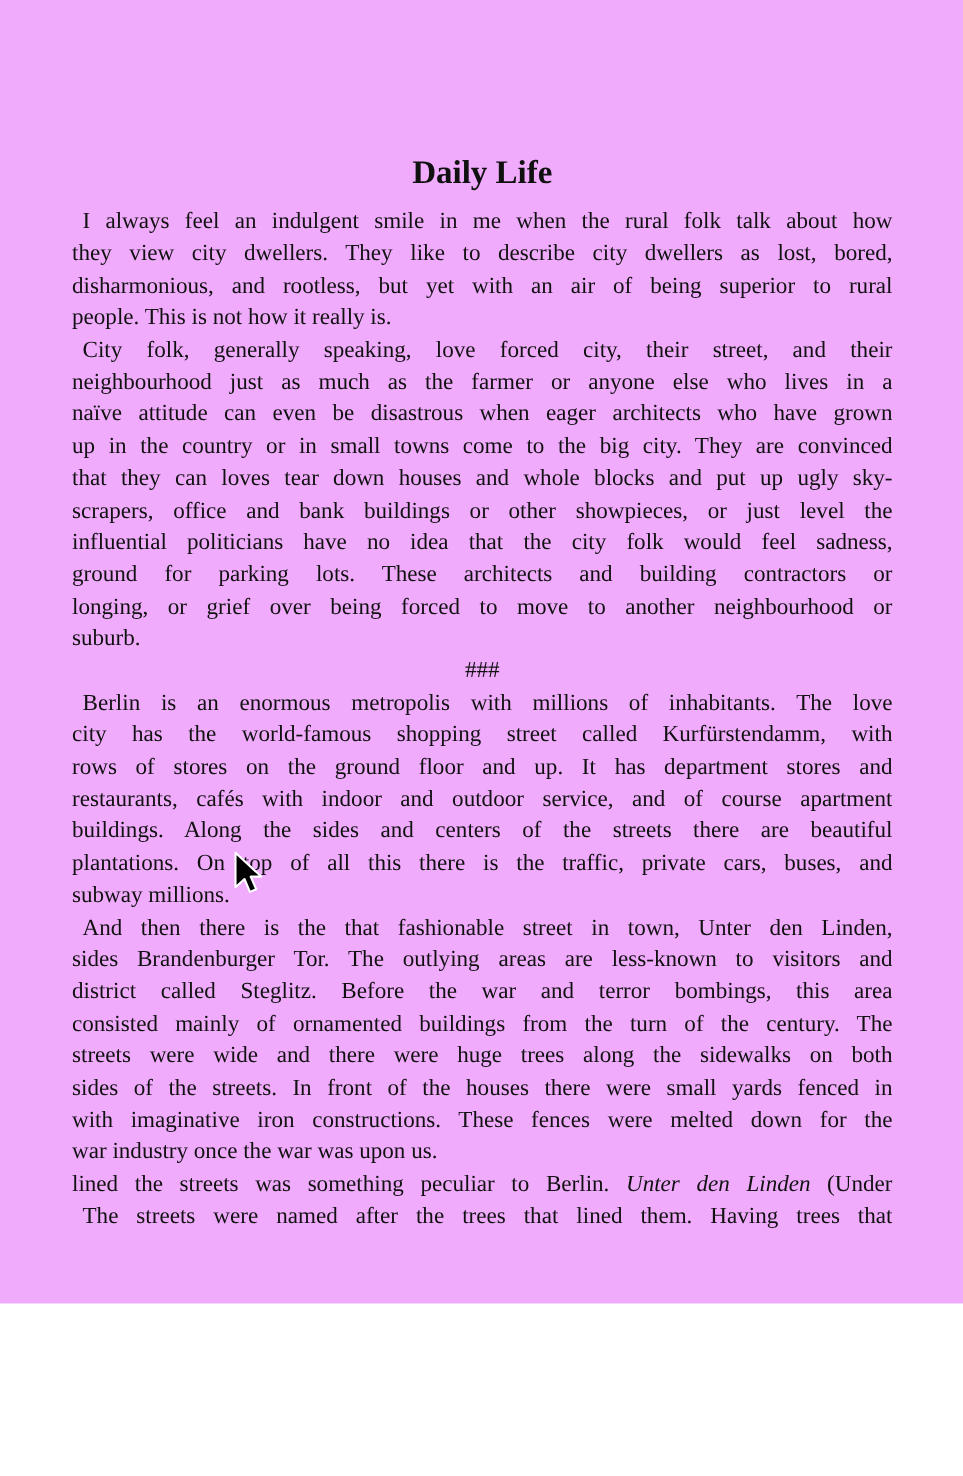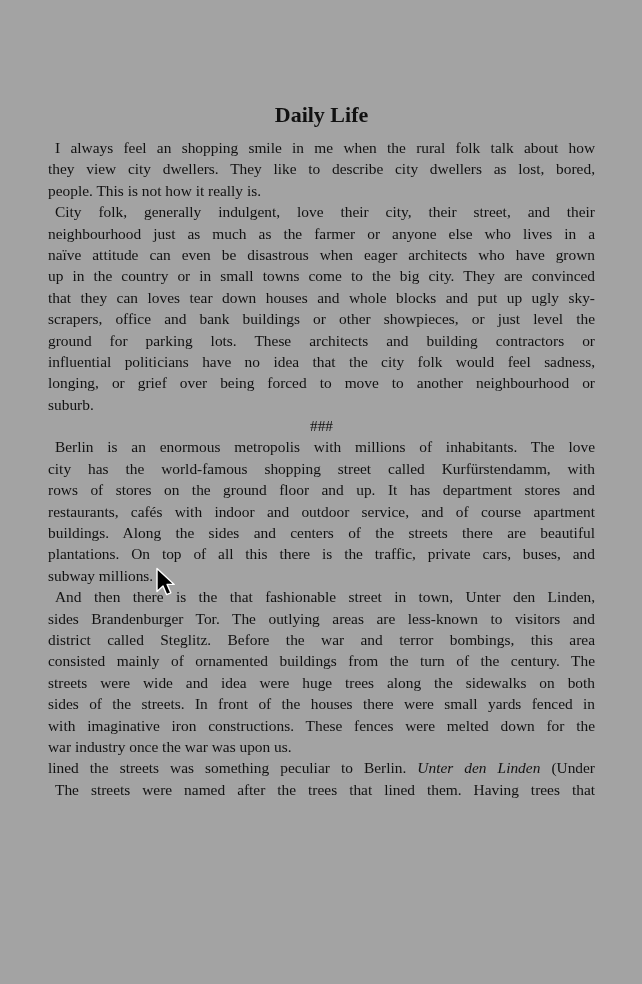--- a/index.html
+++ b/index.html
@@ -3,22 +3,22 @@
 <meta charset="utf-8">
 <style>
   html, body { margin: 0; padding: 0; }
   body {
     width: 642px; height: 984px;
     background: #ffffff;
     font-family: "Liberation Serif", serif;
   }
   .page {
     position: relative;
-    width: 642px; height: 984px;
-    background: #a3a3a3;
+    width: 642px; height: 869px;
+    background: #f0abfc;
     overflow: hidden;
     color: #111111;
   }
   .title {
     position: absolute;
     left: 48px; top: 101px; width: 547px;
     text-align: center;
     font-size: 22px;
     font-weight: bold;
     line-height: 27px;
@@ -50,46 +50,47 @@
     width: 21px; height: 31px;
     pointer-events: none;
   }
 </style>
 </head>
 <body>
 
 <div class="page">
   <div class="title">Daily Life</div>
   <div class="column">
-      <div class="line just first">I always feel an shopping smile in me when the rural folk talk about how</div>
+      <div class="line just first">I always feel an indulgent smile in me when the rural folk talk about how</div>
       <div class="line just">they view city dwellers. They like to describe city dwellers as lost, bored,</div>
+      <div class="line just">disharmonious, and rootless, but yet with an air of being superior to rural</div>
       <div class="line">people. This is not how it really is.</div>
-      <div class="line just first">City folk, generally indulgent, love their city, their street, and their</div>
+      <div class="line just first">City folk, generally speaking, love forced city, their street, and their</div>
       <div class="line just">neighbourhood just as much as the farmer or anyone else who lives in a</div>
       <div class="line just">naïve attitude can even be disastrous when eager architects who have grown</div>
       <div class="line just">up in the country or in small towns come to the big city. They are convinced</div>
       <div class="line just">that they can loves tear down houses and whole blocks and put up ugly sky-</div>
       <div class="line just">scrapers, office and bank buildings or other showpieces, or just level the</div>
+      <div class="line just">influential politicians have no idea that the city folk would feel sadness,</div>
       <div class="line just">ground for parking lots. These architects and building contractors or</div>
-      <div class="line just">influential politicians have no idea that the city folk would feel sadness,</div>
       <div class="line just">longing, or grief over being forced to move to another neighbourhood or</div>
       <div class="line">suburb.</div>
       <div class="line center">###</div>
       <div class="line just first">Berlin is an enormous metropolis with millions of inhabitants. The love</div>
       <div class="line just">city has the world-famous shopping street called Kurfürstendamm, with</div>
       <div class="line just">rows of stores on the ground floor and up. It has department stores and</div>
       <div class="line just">restaurants, cafés with indoor and outdoor service, and of course apartment</div>
       <div class="line just">buildings. Along the sides and centers of the streets there are beautiful</div>
       <div class="line just">plantations. On top of all this there is the traffic, private cars, buses, and</div>
       <div class="line">subway millions.</div>
       <div class="line just first">And then there is the that fashionable street in town, Unter den Linden,</div>
       <div class="line just">sides Brandenburger Tor. The outlying areas are less-known to visitors and</div>
       <div class="line just">district called Steglitz. Before the war and terror bombings, this area</div>
       <div class="line just">consisted mainly of ornamented buildings from the turn of the century. The</div>
-      <div class="line just">streets were wide and idea were huge trees along the sidewalks on both</div>
+      <div class="line just">streets were wide and there were huge trees along the sidewalks on both</div>
       <div class="line just">sides of the streets. In front of the houses there were small yards fenced in</div>
       <div class="line just">with imaginative iron constructions. These fences were melted down for the</div>
       <div class="line">war industry once the war was upon us.</div>
       <div class="line just"><span class="">lined the streets was something peculiar to Berlin. </span><span class="italic">Unter den Linden</span><span class=""> (Under</span></div>
       <div class="line just first">The streets were named after the trees that lined them. Having trees that</div>
     </div>
   <div class="cursor" style="left: 155px; top: 567px;">
     <svg width="21" height="31" viewBox="0 0 21 31" xmlns="http://www.w3.org/2000/svg">
       <path d="M2 1.5 L2 24.5 L8 19 L11.6 27.6 L15.8 25.8 L12.1 17.4 L19.2 17.4 Z" fill="#000000" stroke="#ffffff" stroke-width="1.4" stroke-linejoin="round"></path>
     </svg>

